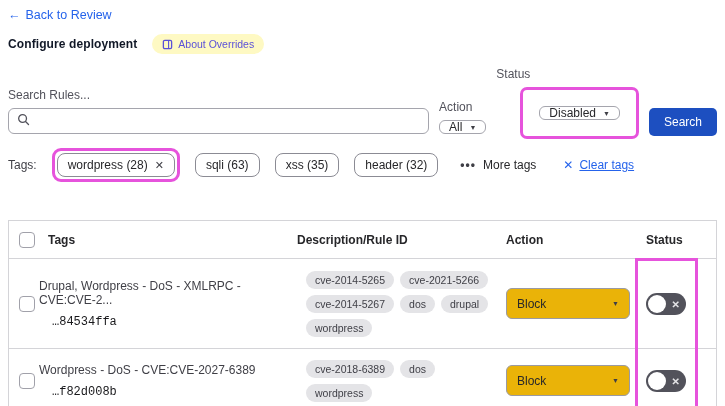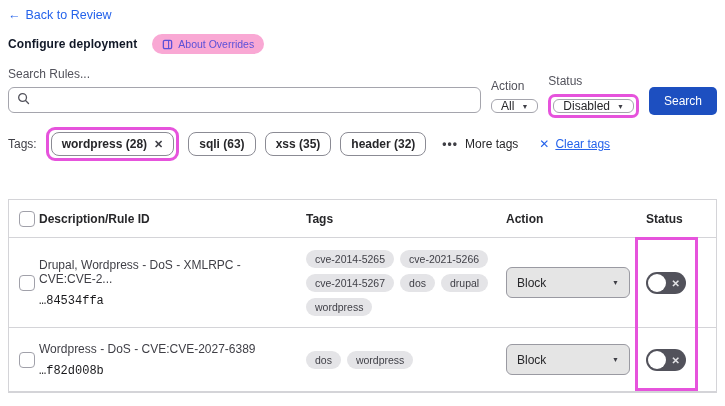--- a/index.html
+++ b/index.html
@@ -14,21 +14,21 @@
   }
   
   .back-link {
     color: #2563eb; font-size: 12.5px; display: inline-flex; align-items: center;
     gap: 5px; cursor: pointer; margin-top: 2px;
   }
   
   .title-row { display: flex; align-items: center; gap: 15px; margin-top: 12px; }
   .page-title { font-size: 12px; font-weight: bold; color: #111827; letter-spacing: .1px; }
   .about-badge {
-    background: #f9a8d4; color: #5a50d8; font-size: 10.5px; font-weight: 500;
+    background: #fef9c3; color: #5a50d8; font-size: 10.5px; font-weight: 500;
     padding: 4px 10px; border-radius: 11px; display: inline-flex; align-items: center; gap: 5px;
     cursor: pointer;
   }
   .about-badge svg { display: block; }
   
   .filter-row { display: flex; align-items: flex-end; margin-top: 13px; gap: 10px; }
   .field-label { font-size: 12px; color: #52525b; margin-bottom: 6px; }
   .search-group { flex: 1; }
   .search-box {
     height: 26px; border: 1px solid #a5a5ad; border-radius: 6px; background: #fff;
@@ -38,33 +38,33 @@
     border: none; outline: none; flex: 1; font-size: 12px;
     font-family: "Liberation Sans", sans-serif; background: transparent;
   }
   .mini-select {
     height: 14px; border: 1px solid #a5a5ad; border-radius: 6px; background: #fff;
     display: inline-flex; align-items: center; gap: 7px; padding: 0 9px;
     font-size: 12px; color: #27272a; cursor: pointer; white-space: nowrap;
   }
   .caret { font-size: 7px; color: #3f3f46; }
   .mb5 { margin-bottom: 5px; }
-  .hl-wrap { border: 3px solid #e653dc; border-radius: 7px; padding: 2px; }
+  .hl-wrap { border: 3px solid #e653dc; border-radius: 7px; padding: 16px; margin-left: 24px; }
   .search-btn {
     height: 28px; background: #1d4fc0; color: #fff; border: none; border-radius: 5px;
     padding: 0 15px; font-size: 12px; font-family: "Liberation Sans", sans-serif;
     cursor: pointer; margin-bottom: 3px;
   }
   
-  .tags-row { display: flex; align-items: center; gap: 9px; margin-top: 9px; }
+  .tags-row { display: flex; align-items: center; gap: 15px; margin-top: 9px; }
   .tags-label { color: #3f3f46; }
   .tag-pill {
     border: 1px solid #8b8b94; border-radius: 8px; background: #fff; color: #27272a;
     padding: 4px 10px; font-size: 12px; display: inline-flex; align-items: center; gap: 7px;
-    cursor: pointer; white-space: nowrap; font-weight: bold;
+    cursor: pointer; white-space: nowrap;
   }
   .tag-pill .x { font-size: 11px; color: #3f3f46; }
   .hl-wrap-pill { border: 3px solid #e653dc; border-radius: 9px; padding: 2px; }
   .more-tags { display: inline-flex; align-items: center; gap: 7px; margin-left: 7px; color: #27272a; cursor: pointer; }
   .more-icon { letter-spacing: 1px; font-weight: bold; color: #3f3f46; }
   .clear-tags { display: inline-flex; align-items: center; gap: 6px; margin-left: 12px; color: #2563eb; cursor: pointer; }
   .clear-tags .lbl { text-decoration: underline; }
   
   .rules-table { margin-top: 38px; border: 1px solid #d4d4d8; position: relative; }
   .trow { display: grid; grid-template-columns: 30px 258px 200px 139px 1fr; align-items: center; }
@@ -74,28 +74,28 @@
   .cell-check { padding-left: 10px; }
   .checkbox {
     width: 16px; height: 16px; border: 1.5px solid #a1a1aa; border-radius: 4px;
     background: #fff; cursor: pointer;
   }
   .body-row { border-bottom: 1px solid #d4d4d8; }
   .body-row:last-child { border-bottom: none; }
   .row-1 { height: 90px; }
   .row-2 { height: 64px; }
   .desc-line { color: #3f3f46; font-size: 12px; }
-  .rule-id { font-family: "Liberation Mono", monospace; font-size: 12px; color: #18181b; margin-top: 8px; }
+  .rule-id { font-family: "Liberation Mono", monospace; font-size: 12px; color: #18181b; margin-top: 8px; margin-left: 13px; }
   .tag-badges { display: flex; flex-wrap: wrap; gap: 6px; max-width: 192px; }
   .tag-badge {
     background: #e4e4e7; color: #3f3f46; font-size: 10.5px; padding: 3px 9px;
     border-radius: 999px; white-space: nowrap;
   }
   .action-select {
-    width: 124px; height: 31px; border: 1px solid #9a9aa2; border-radius: 6px; background: #e5e5e5;
+    width: 124px; height: 31px; border: 1px solid #9a9aa2; border-radius: 6px; background: #eab308;
     display: flex; align-items: center; justify-content: space-between; padding: 0 10px;
     font-size: 12px; color: #27272a; cursor: pointer;
   }
   .cell-status { padding-left: 10px; }
   .toggle {
     width: 40px; height: 22px; background: #52525b; border-radius: 11px;
     position: relative; cursor: pointer;
   }
   .toggle .knob {
     position: absolute; left: 2px; top: 2px; width: 18px; height: 18px;
@@ -203,22 +203,22 @@
   </span>
 </div>
 
 
 <div class="rules-table">
 
   <div class="trow thead">
     <div class="cell cell-check" style="padding-left:10px;">
       <div class="checkbox"></div>
     </div>
+    <div class="cell">Tags</div>
     <div class="cell" style="padding-left:0;">Description/Rule ID</div>
-    <div class="cell">Tags</div>
     <div class="cell">Action</div>
     <div class="cell cell-status">Status</div>
   </div>
 
   <div class="trow body-row row-1">
     <div class="cell cell-check" style="padding-left:10px;">
       <div class="checkbox"></div>
     </div>
     <div class="cell" style="padding-left:0;">
       <div class="desc-line">Drupal, Wordpress - DoS - XMLRPC - CVE:CVE-2...</div>
@@ -251,20 +251,21 @@
   <div class="trow body-row row-2">
     <div class="cell cell-check" style="padding-left:10px;">
       <div class="checkbox"></div>
     </div>
     <div class="cell" style="padding-left:0;">
       <div class="desc-line">Wordpress - DoS - CVE:CVE-2027-6389</div>
       <div class="rule-id">…f82d008b</div>
     </div>
     <div class="cell">
       <div class="tag-badges">
+        <span class="tag-badge">cve-2018-6389</span>
         <span class="tag-badge">dos</span>
         <span class="tag-badge">wordpress</span>
       </div>
     </div>
     <div class="cell">
       <div class="action-select">
         <span>Block</span>
         <span class="caret">▼</span>
       </div>
     </div>

